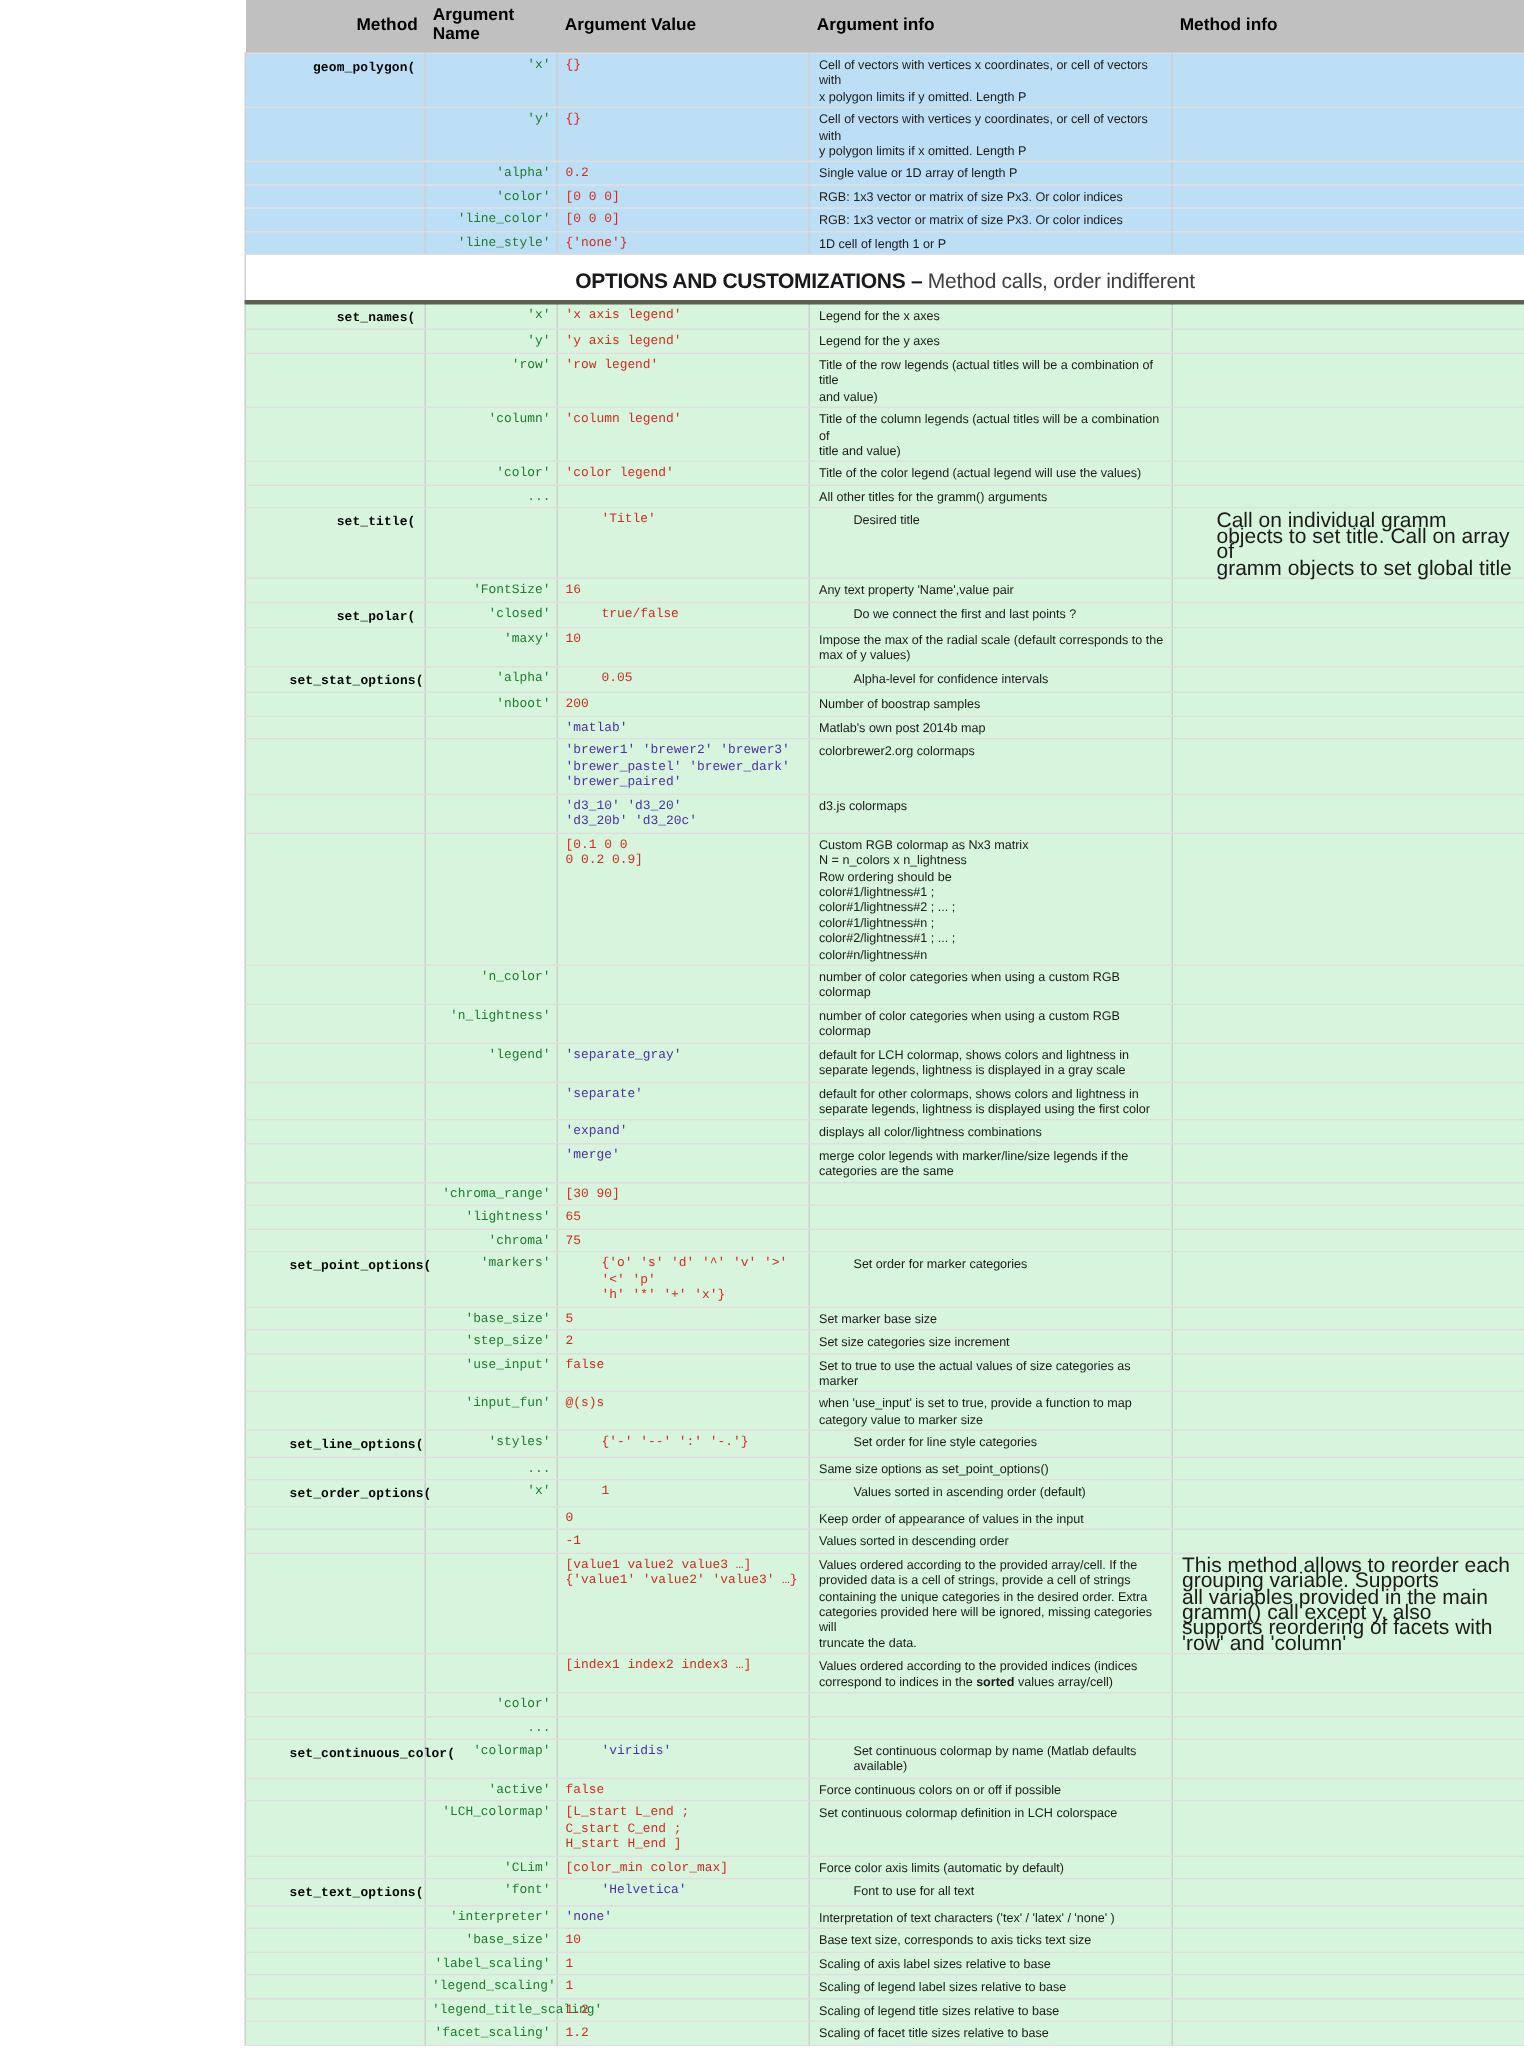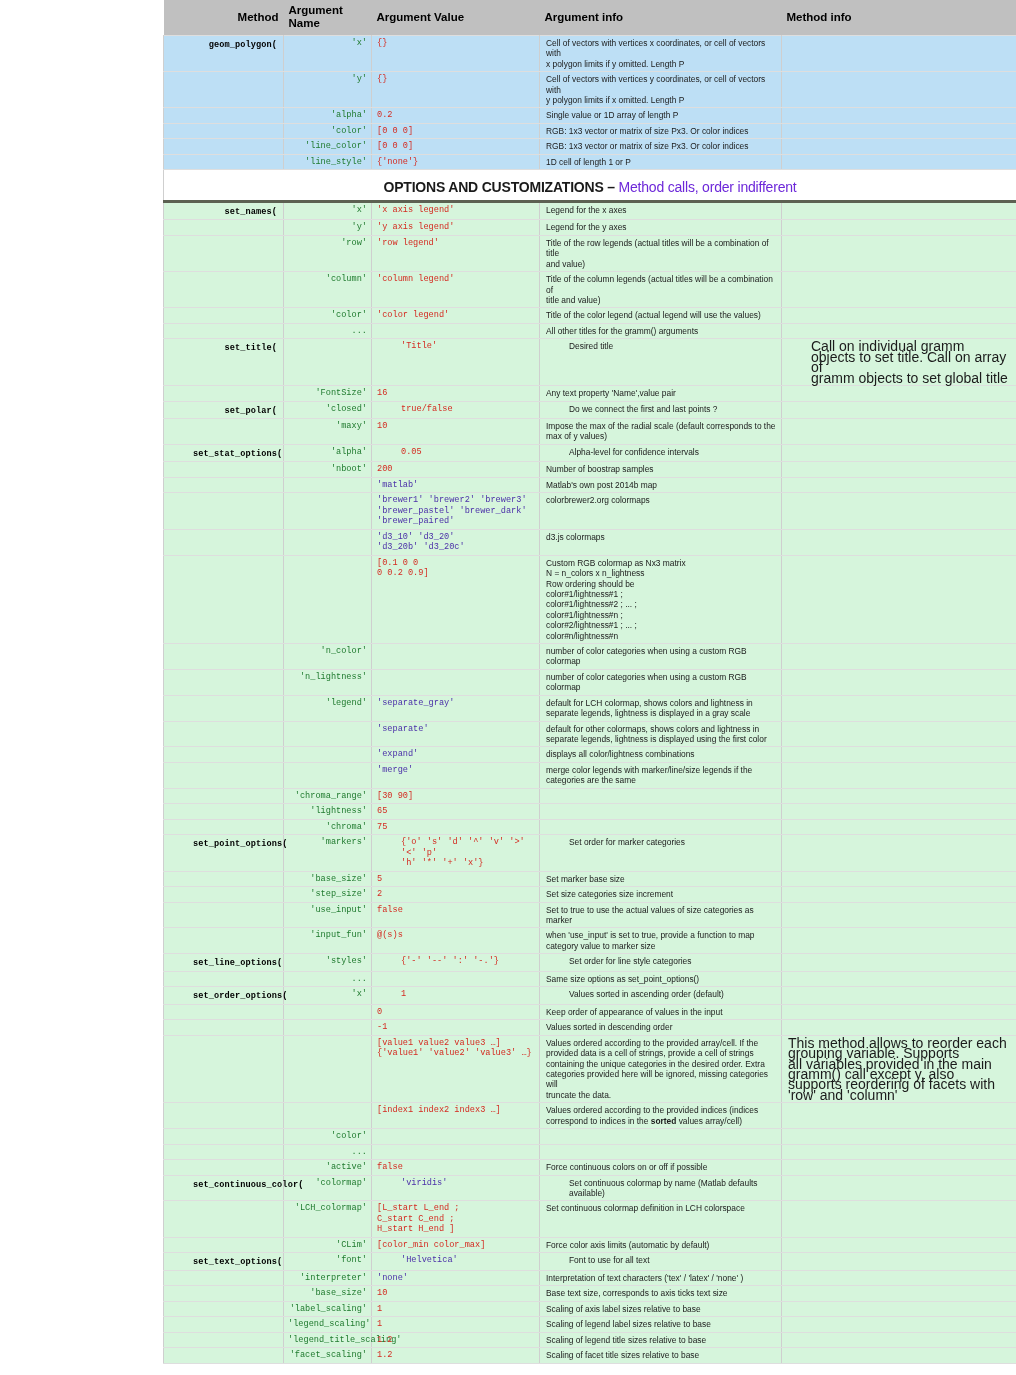--- a/index.html
+++ b/index.html
@@ -98,21 +98,21 @@
     border-right:1px solid #cfcfcf;
     border-top:1px solid #cfcfcf;
     border-bottom:3px solid #5c6152;
     text-align:center;
     padding:6px 0 5px 0;
   }
   .banner-strong{
     font-size:14px;font-weight:bold;color:#1a1a1a;letter-spacing:-0.2px;
   }
   .banner-light{
-    font-size:14px;font-weight:normal;color:#6d28d9;letter-spacing:-0.2px;
+    font-size:14px;font-weight:normal;color:#404040;letter-spacing:-0.2px;
   }
   tr.topgap td{
     background:#ffffff;height:6px;padding:0;
     border-left:1px solid #cfcfcf;border-right:1px solid #cfcfcf;
     border-top:1px solid #cfcfcf;border-bottom:none;
   }
   .nb{border-top:none !important;}
 </style>
 </head>
 <body>
@@ -483,32 +483,32 @@
           <td class="arginfo"></td>
           <td class="methinfo"></td>
         </tr>
         <tr class="green">
           <td class="method"></td>
           <td class="argname">...</td>
           <td class="argval"></td>
           <td class="arginfo"></td>
           <td class="methinfo"></td>
         </tr>
-        <tr class="green">
-          <td class="method"></td>
-          <td class="argname">'active'</td>
-          <td class="argval">false</td>
-          <td class="arginfo">Force continuous colors on or off if possible</td>
-          <td class="methinfo"></td>
-        </tr>
         <tr class="green grpbrk">
           <td class="method">set_continuous_color(</td>
           <td class="argname">'colormap'</td>
           <td class="argval purple">'viridis'</td>
           <td class="arginfo">Set continuous colormap by name (Matlab defaults available)</td>
+          <td class="methinfo"></td>
+        </tr>
+        <tr class="green">
+          <td class="method"></td>
+          <td class="argname">'active'</td>
+          <td class="argval">false</td>
+          <td class="arginfo">Force continuous colors on or off if possible</td>
           <td class="methinfo"></td>
         </tr>
         <tr class="green">
           <td class="method"></td>
           <td class="argname">'LCH_colormap'</td>
           <td class="argval">[L_start L_end ;
  C_start C_end ;
  H_start H_end ]</td>
           <td class="arginfo">Set continuous colormap definition in LCH colorspace</td>
           <td class="methinfo"></td>

